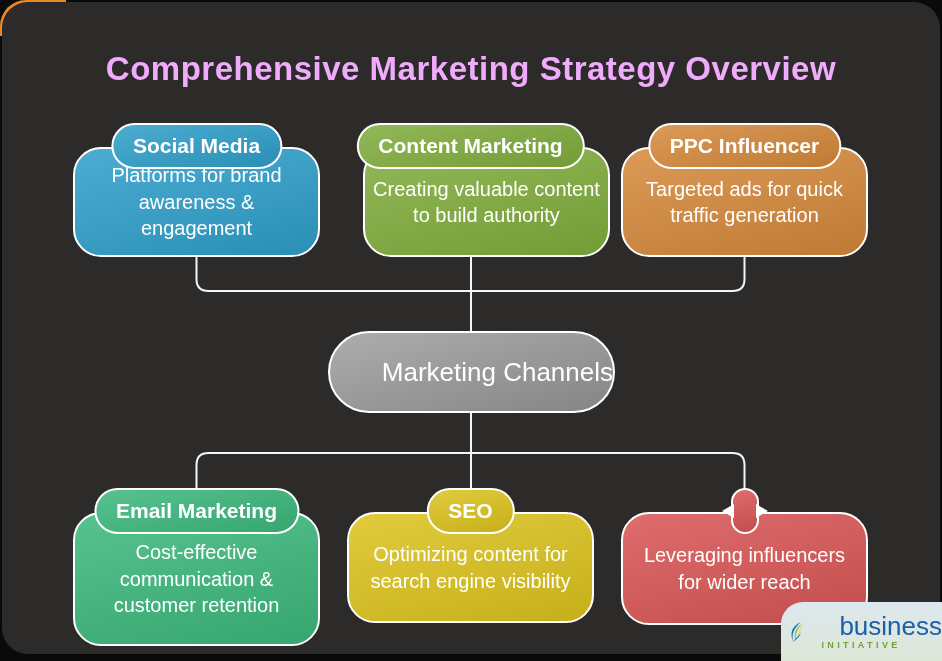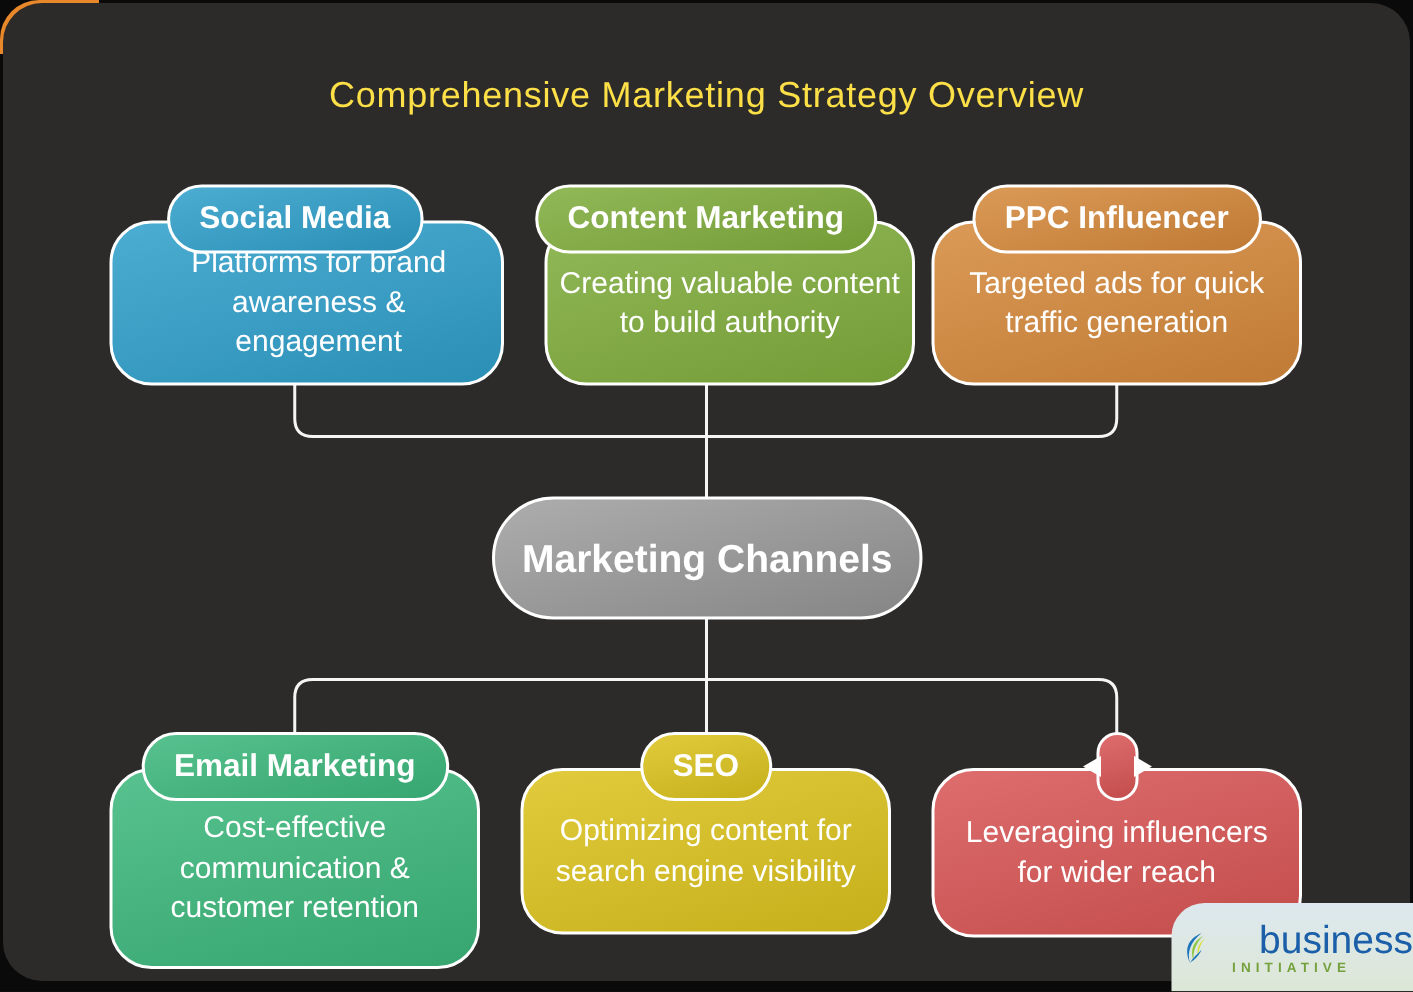--- a/index.html
+++ b/index.html
@@ -11,21 +11,21 @@
     position:absolute;left:0;top:0;width:66px;height:36px;
     border-top-left-radius:26px;z-index:0;
   }
   #panel{
     position:absolute;left:2px;top:2px;width:938px;height:652px;
     border-radius:26px;z-index:1;
   }
   #connectors{position:absolute;left:0;top:0;z-index:2;}
   .page-title{
     position:absolute;left:0;top:50px;width:942px;text-align:center;
-    font-size:24px;font-weight:normal;color:#fde047;z-index:3;letter-spacing:.5px;
+    font-size:33px;font-weight:bold;color:#f0abfc;z-index:3;letter-spacing:.5px;
   }
   .node{position:absolute;width:247px;z-index:4;}
   .node-body{
     position:absolute;top:24px;left:0;width:243px;
     border:2px solid #fff;border-radius:28px;
     display:flex;align-items:center;justify-content:center;text-align:center;
     color:#fff;font-size:20px;line-height:1.32;
     background-image:linear-gradient(165deg,rgba(255,255,255,.14),rgba(0,0,0,.10));
   }
   .node-body p{margin:0;max-width:228px;}
@@ -36,22 +36,22 @@
     color:#fff;font-size:21px;font-weight:bold;
     background-image:linear-gradient(165deg,rgba(255,255,255,.14),rgba(0,0,0,.10));
   }
   .pill-tip{position:absolute;top:50%;margin-top:-7px;width:0;height:0;
     border-top:7px solid transparent;border-bottom:7px solid transparent;}
   .pill-tip.left{left:-11px;border-right:12px solid #fff;}
   .pill-tip.right{right:-11px;border-left:12px solid #fff;}
   #center-node{
     position:absolute;left:328px;top:331px;width:283px;height:78px;
     border:2px solid #fff;border-radius:41px;z-index:4;
-    display:flex;align-items:center;justify-content:center;
-    color:#fff;font-size:26px;font-weight:bold;
+    display:flex;align-items:center;justify-content:flex-end;
+    color:#fff;font-size:26px;font-weight:normal;
     background-image:linear-gradient(165deg,rgba(255,255,255,.18),rgba(0,0,0,.14));
   }
   #logo-card{
     position:absolute;left:781px;top:602px;width:161px;height:59px;
     border-top-left-radius:22px;z-index:6;
     background:linear-gradient(180deg,#dde8ef 0%,#dde7d6 100%);
     display:flex;align-items:center;padding-left:6px;box-sizing:border-box;
   }
   .brand-block{display:flex;flex-direction:column;margin-left:2px;}
   .brand-name{font-size:26px;font-weight:normal;line-height:1;margin-left:32px;}
@@ -70,21 +70,21 @@
       <path d="M196.5 255 L196.5 279 Q196.5 291 208.5 291 L732.5 291 Q744.5 291 744.5 279 L744.5 255"></path>
       <path d="M471 255 L471 333"></path>
       <path d="M471 409 L471 489"></path>
       <path d="M196.5 490 L196.5 465 Q196.5 453 208.5 453 L732.5 453 Q744.5 453 744.5 465 L744.5 490"></path>
     </g>
   </svg>
 
   <div class="page-title">Comprehensive Marketing Strategy Overview</div>
 
   <div class="node" style="left:73px;top:123px;">
-    <div class="node-body" style="height: 106px; background-color: rgb(47, 159, 202); padding-left: 16px;">
+    <div class="node-body" style="height: 106px; background-color: rgb(47, 159, 202);">
       <p>Platforms for brand awareness &amp; engagement</p>
     </div>
     <div class="node-pill" style="background-color: rgb(47, 159, 202);">
       <span>Social Media</span>
     </div>
   </div>
 
   <div class="node" style="left:347px;top:123px;">
     <div class="node-body" style="height: 106px; background-color: rgb(128, 173, 60); margin-left: 16px;">
       <p>Creating valuable content to build authority</p>

